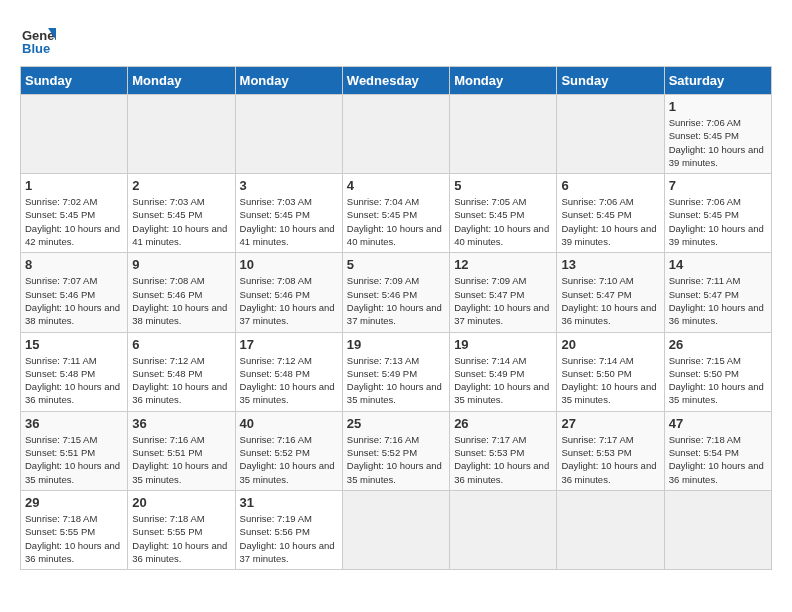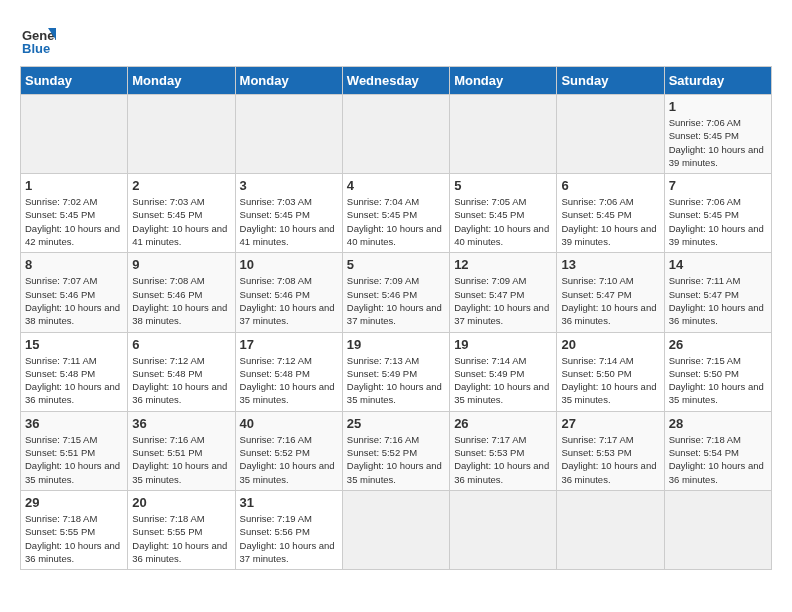--- a/index.html
+++ b/index.html
@@ -285,21 +285,21 @@
           Sunrise: 7:17 AM<br>Sunset: 5:53 PM<br>Daylight: 10 hours and 36 minutes.
         </div>
         </td>
         <td>
           <span class="day-num">27</span>
         <div class="day-info">
           Sunrise: 7:17 AM<br>Sunset: 5:53 PM<br>Daylight: 10 hours and 36 minutes.
         </div>
         </td>
         <td>
-          <span class="day-num">28</span>
+          <span class="day-num">47</span>
         <div class="day-info">
           Sunrise: 7:18 AM<br>Sunset: 5:54 PM<br>Daylight: 10 hours and 36 minutes.
         </div>
         </td>
       </tr>
       <tr>
         <td>
           <span class="day-num">29</span>
         <div class="day-info">
           Sunrise: 7:18 AM<br>Sunset: 5:55 PM<br>Daylight: 10 hours and 36 minutes.

